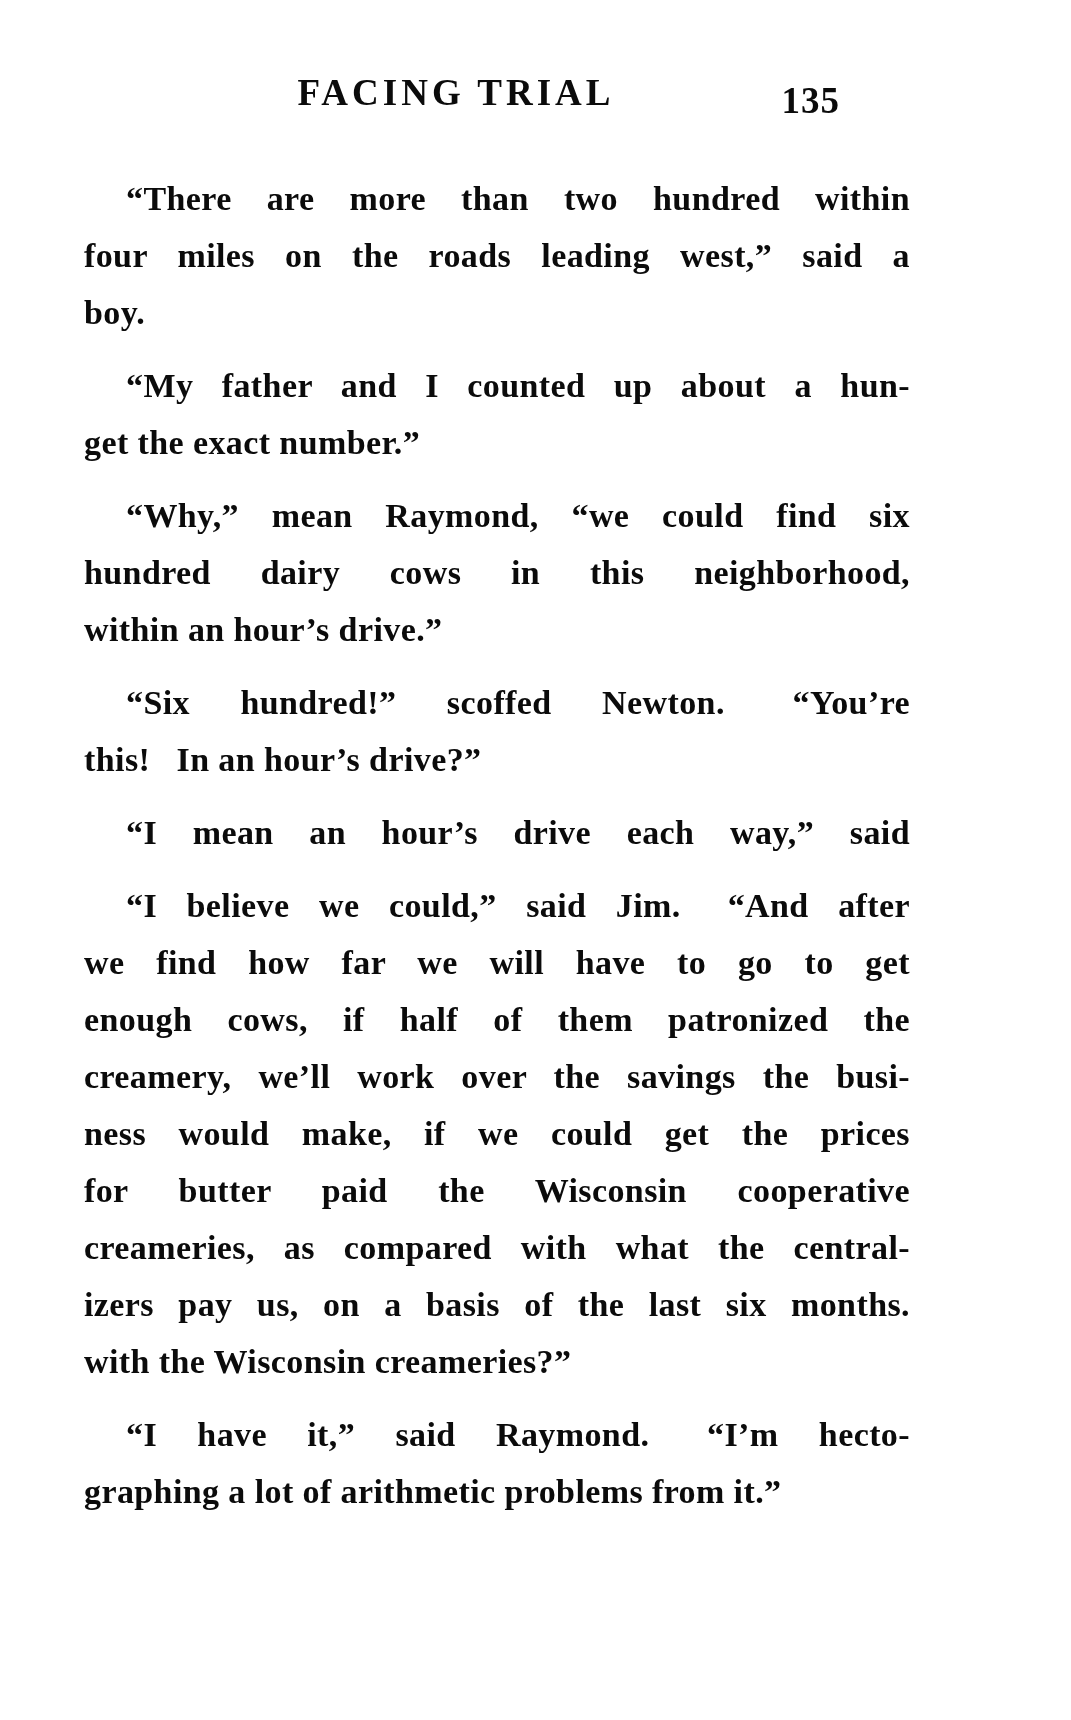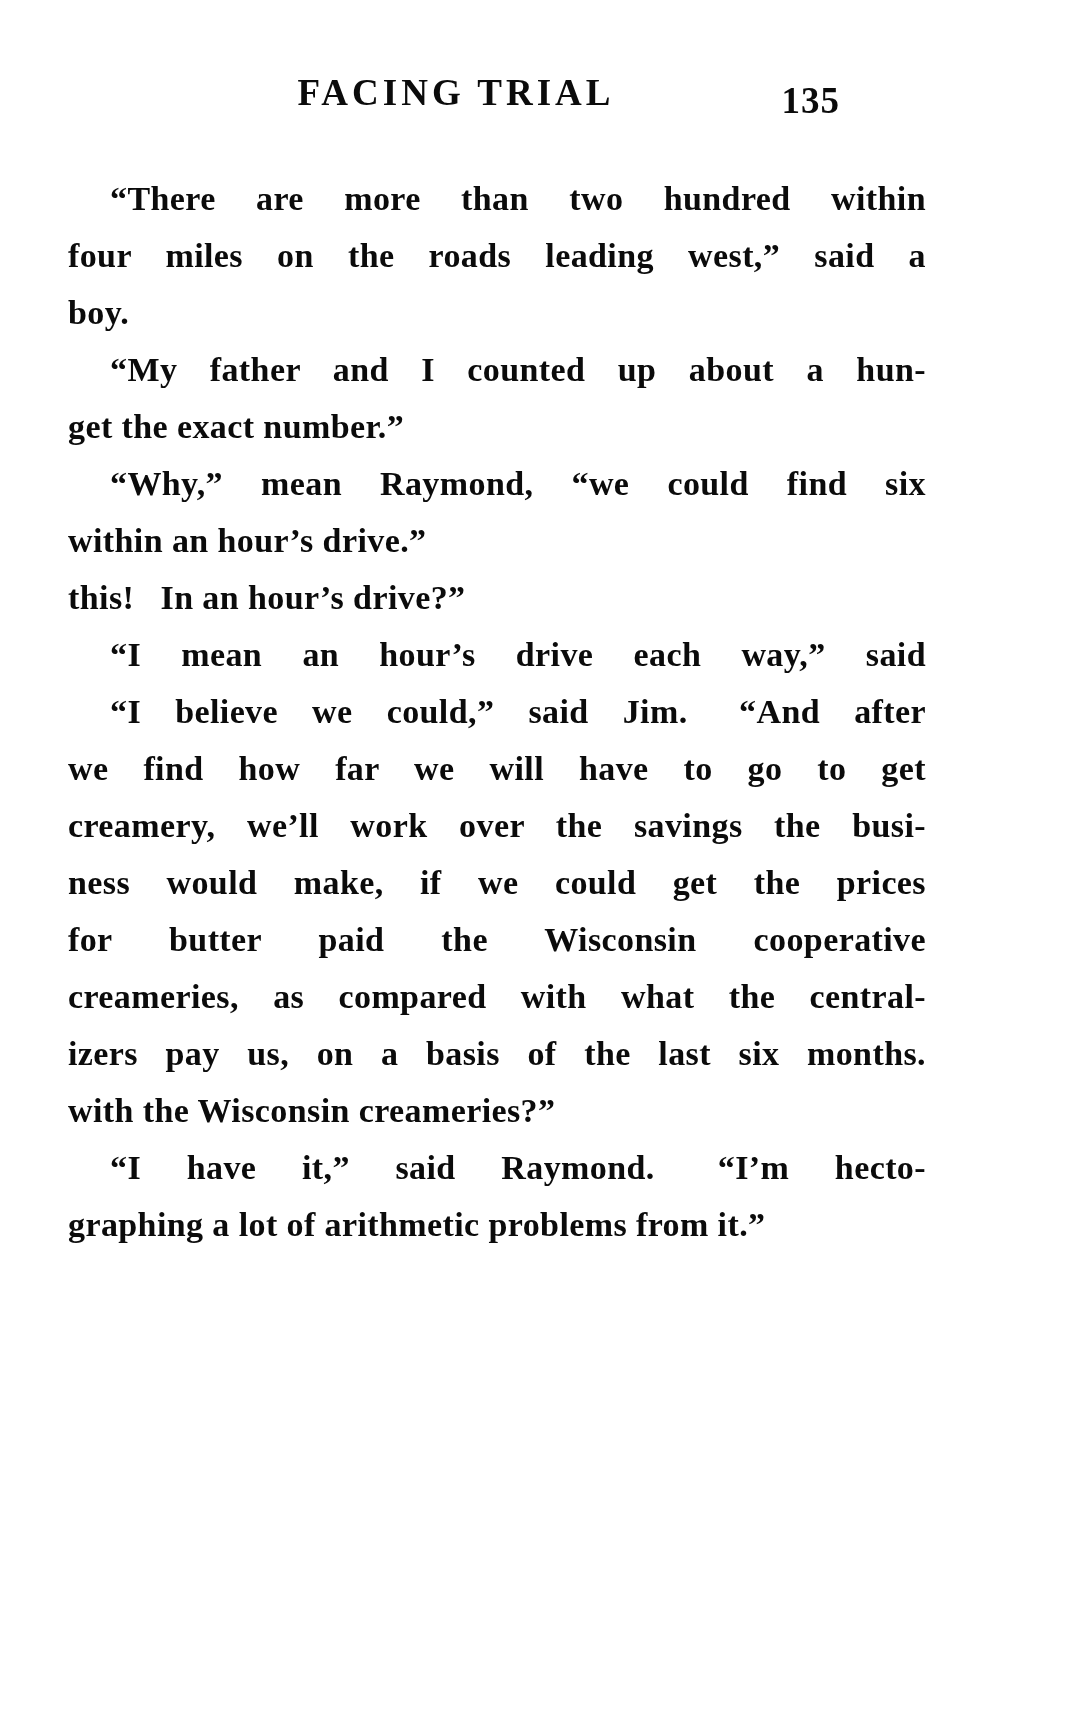--- a/index.html
+++ b/index.html
@@ -39,21 +39,21 @@
     right: 4px;
     top: 8px;
     font-size: 37px;
     letter-spacing: 1px;
     line-height: 46px;
   }
   .text-block {
     width: 858px;
   }
   .paragraph {
-    margin: 0;
+    margin: 16px;
   }
   .line {
     font-size: 34px;
     line-height: 57px;
     letter-spacing: 0.4px;
     text-align: justify;
     text-align-last: justify;
     white-space: nowrap;
   }
   .line.first {
@@ -77,31 +77,34 @@
         <div class="line first">“There are more than two hundred within</div>
         <div class="line">four miles on the roads leading west,” said a</div>
         <div class="line last">boy.</div>
       </div>
       <div class="paragraph">
         <div class="line first">“My father and I counted up about a hun-</div>
         <div class="line last">get the exact number.”</div>
       </div>
       <div class="paragraph">
         <div class="line first">“Why,” mean Raymond, “we could find six</div>
+        <div class="line">hundred dairy cows in this neighborhood,</div>
         <div class="line last">within an hour’s drive.”</div>
       </div>
       <div class="paragraph">
+        <div class="line first">“Six hundred!” scoffed Newton.  “You’re</div>
         <div class="line last">this!  In an hour’s drive?”</div>
       </div>
       <div class="paragraph">
         <div class="line first">“I mean an hour’s drive each way,” said</div>
       </div>
       <div class="paragraph">
         <div class="line first">“I believe we could,” said Jim.  “And after</div>
         <div class="line">we find how far we will have to go to get</div>
+        <div class="line">enough cows, if half of them patronized the</div>
         <div class="line">creamery, we’ll work over the savings the busi-</div>
         <div class="line">ness would make, if we could get the prices</div>
         <div class="line">for butter paid the Wisconsin cooperative</div>
         <div class="line">creameries, as compared with what the central-</div>
         <div class="line">izers pay us, on a basis of the last six months.</div>
         <div class="line last">with the Wisconsin creameries?”</div>
       </div>
       <div class="paragraph">
         <div class="line first">“I have it,” said Raymond.  “I’m hecto-</div>
         <div class="line last">graphing a lot of arithmetic problems from it.”</div>

